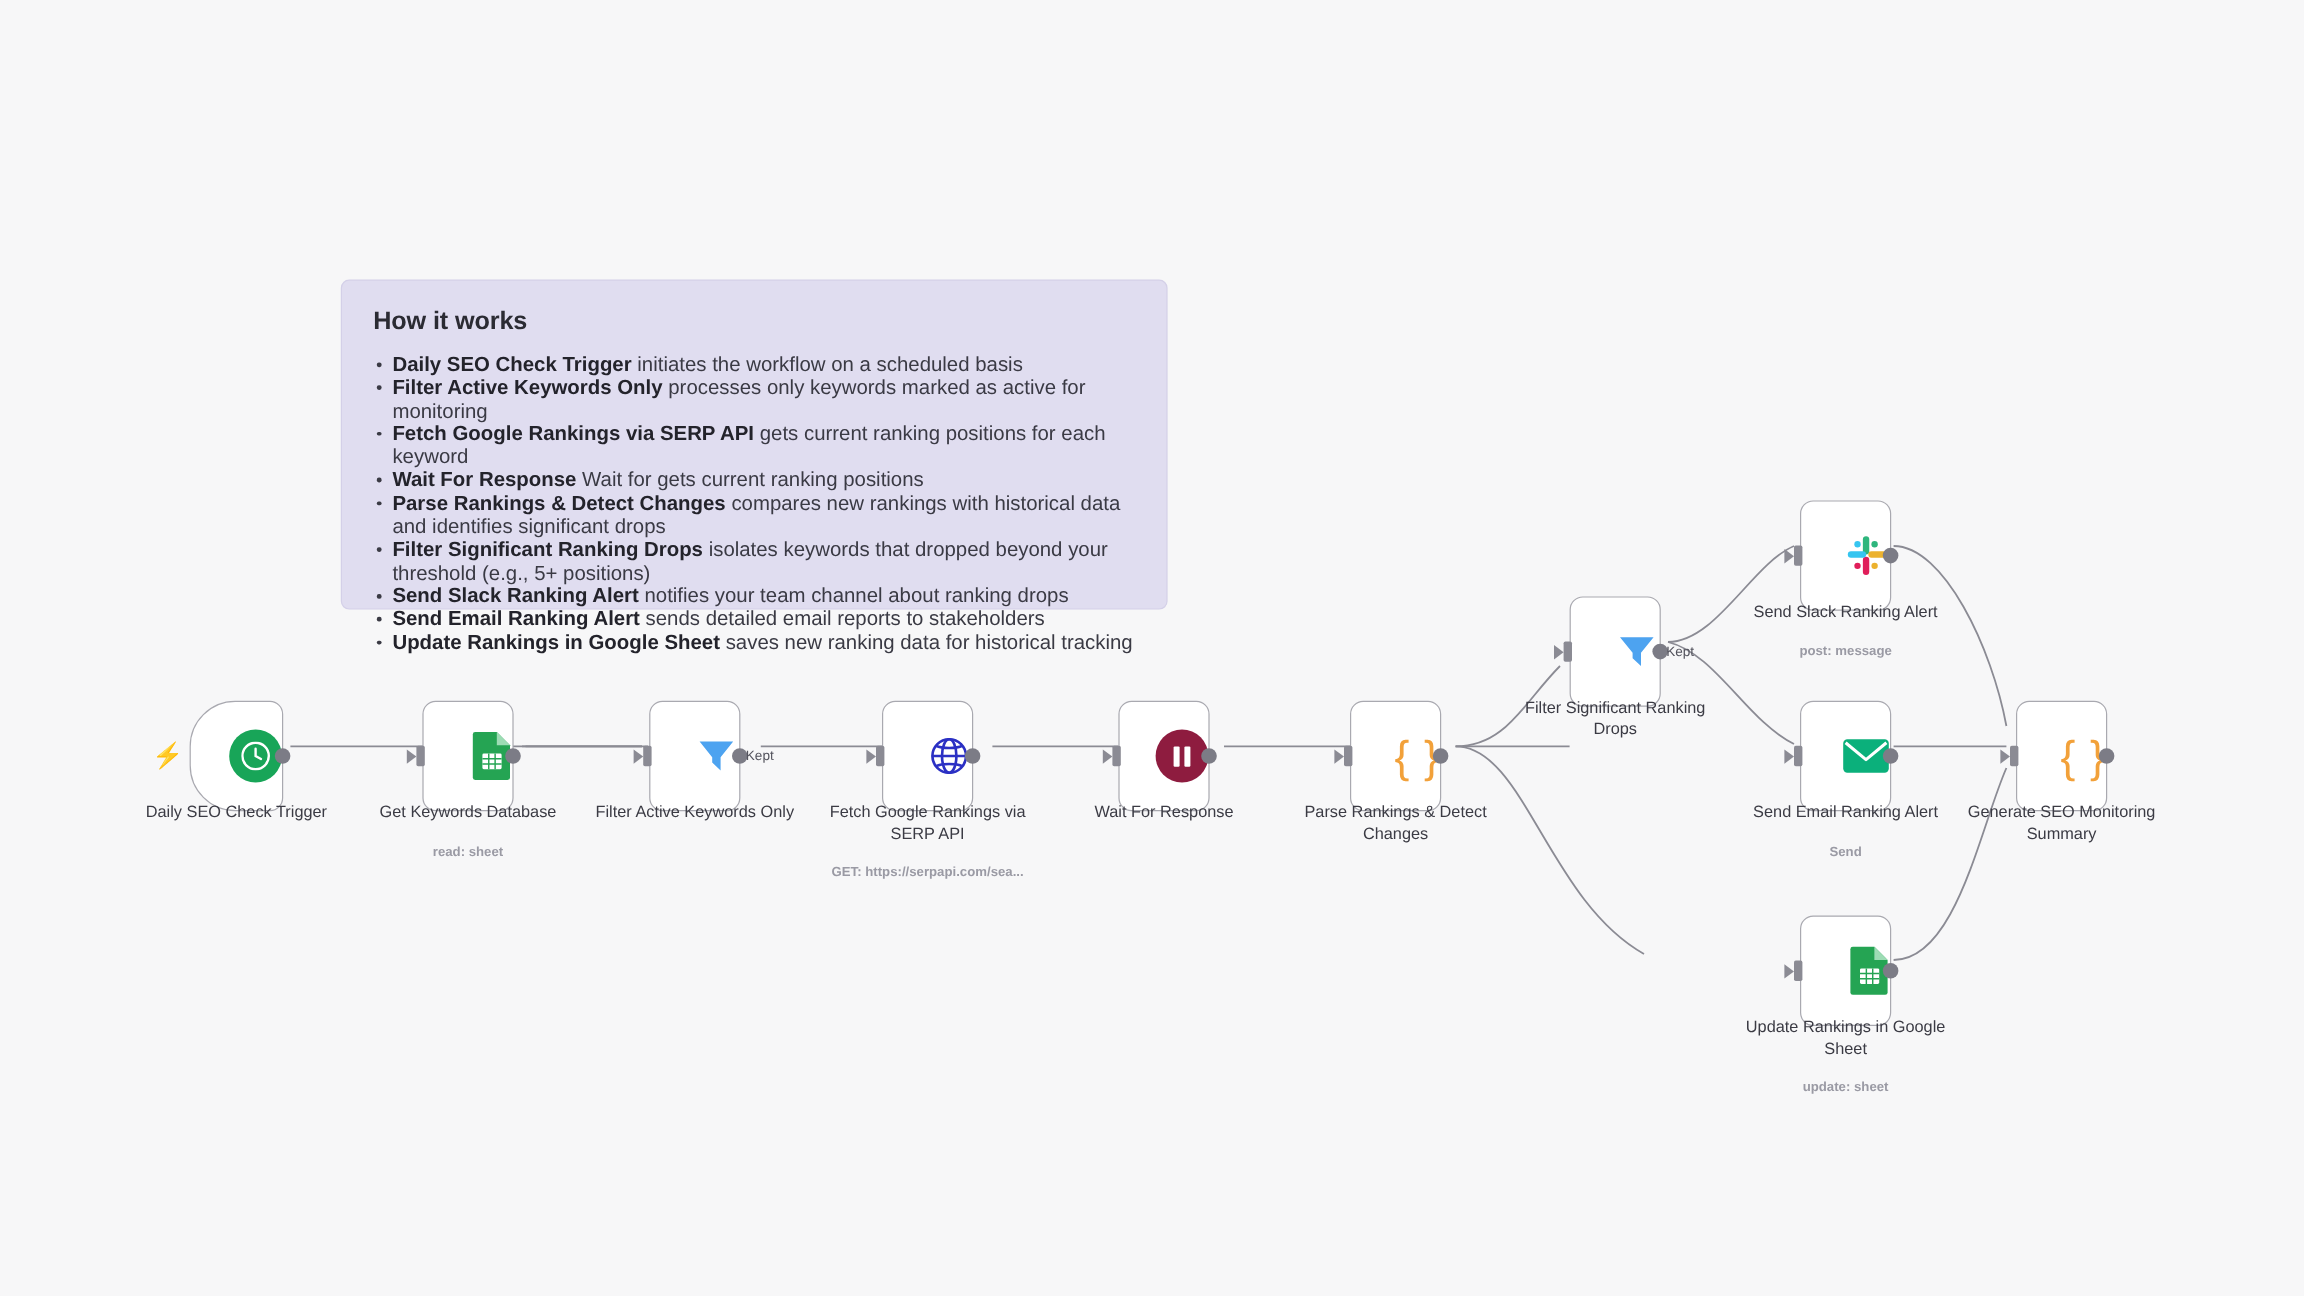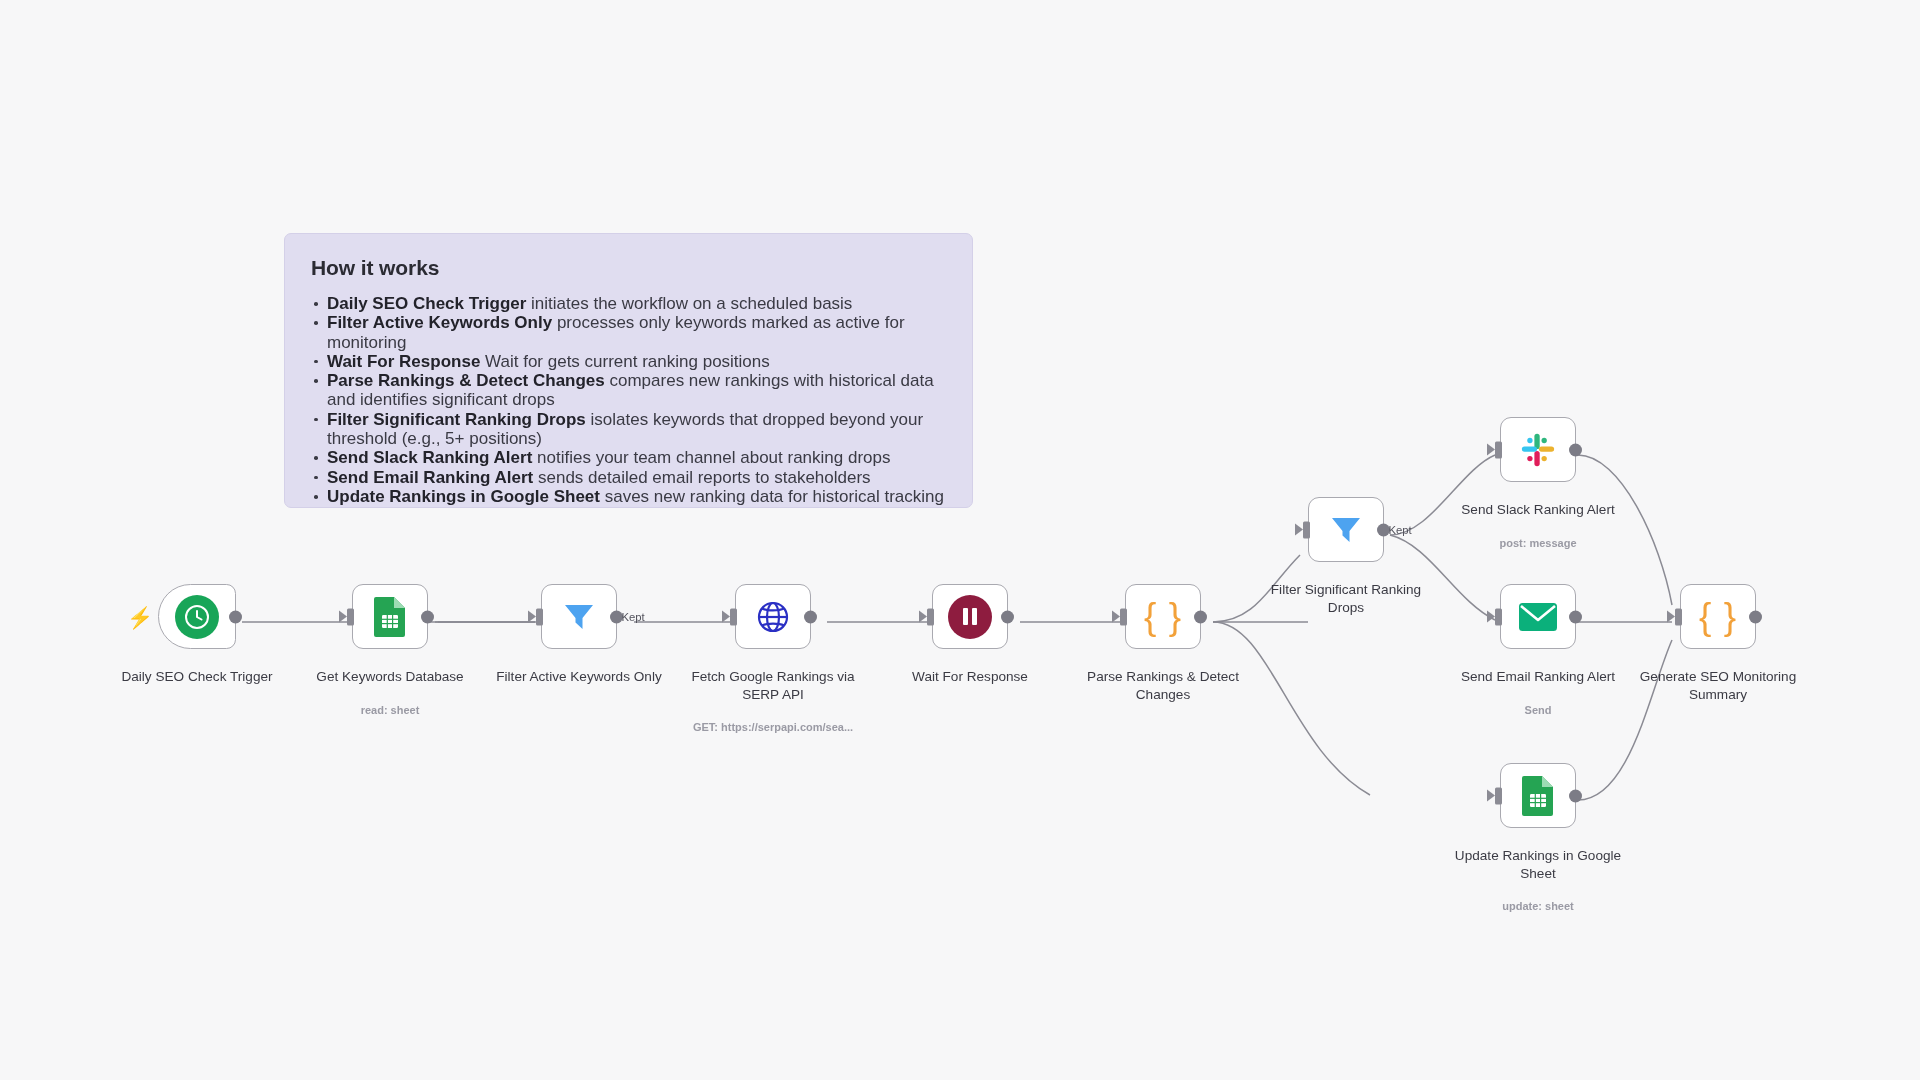--- a/index.html
+++ b/index.html
@@ -38,25 +38,25 @@
   }
   .note li b { font-weight: bold; color: #23232b; }
 
   
   svg.edges { position: absolute; left: 0; top: 0; width: 1920px; height: 1080px; }
 
   
   .node { position: absolute; }
   .box {
     position: relative;
-    width: 76px; height: 65px;
+    width: 76px; height: 92px;
     background: #fff;
     border: 1.4px solid #a9a9b0;
     border-radius: 11px;
-    display: flex; align-items: center; justify-content: center;
+    display: flex; align-items: center; justify-content: flex-end;
   }
   .box.trigger {
     border-radius: 38px 11px 11px 38px;
     width: 78px;
   }
   .caption {
     position: absolute; top: 84px; left: 50%;
     transform: translateX(-50%);
     width: 190px; text-align: center;
     font-size: 13.6px; color: #3b3b44;
@@ -119,20 +119,21 @@
 </head>
 <body>
 
 <div id="canvas">
 
   <div class="note">
     <h2>How it works</h2>
     <ul id="bullets">
         <li><b>Daily SEO Check Trigger</b><span> initiates the workflow on a scheduled basis</span></li>
         <li><b>Filter Active Keywords Only</b><span> processes only keywords marked as active for monitoring</span></li>
+        <li><b>Fetch Google Rankings via SERP API</b><span> gets current ranking positions for each keyword</span></li>
         <li><b>Wait For Response</b><span> Wait for gets current ranking positions</span></li>
         <li><b>Parse Rankings &amp; Detect Changes</b><span> compares new rankings with historical data and identifies significant drops</span></li>
         <li><b>Filter Significant Ranking Drops</b><span> isolates keywords that dropped beyond your threshold (e.g., 5+ positions)</span></li>
         <li><b>Send Slack Ranking Alert</b><span> notifies your team channel about ranking drops</span></li>
         <li><b>Send Email Ranking Alert</b><span> sends detailed email reports to stakeholders</span></li>
         <li><b>Update Rankings in Google Sheet</b><span> saves new ranking data for historical tracking</span></li>
       </ul>
   </div>
 
   <svg class="edges">

